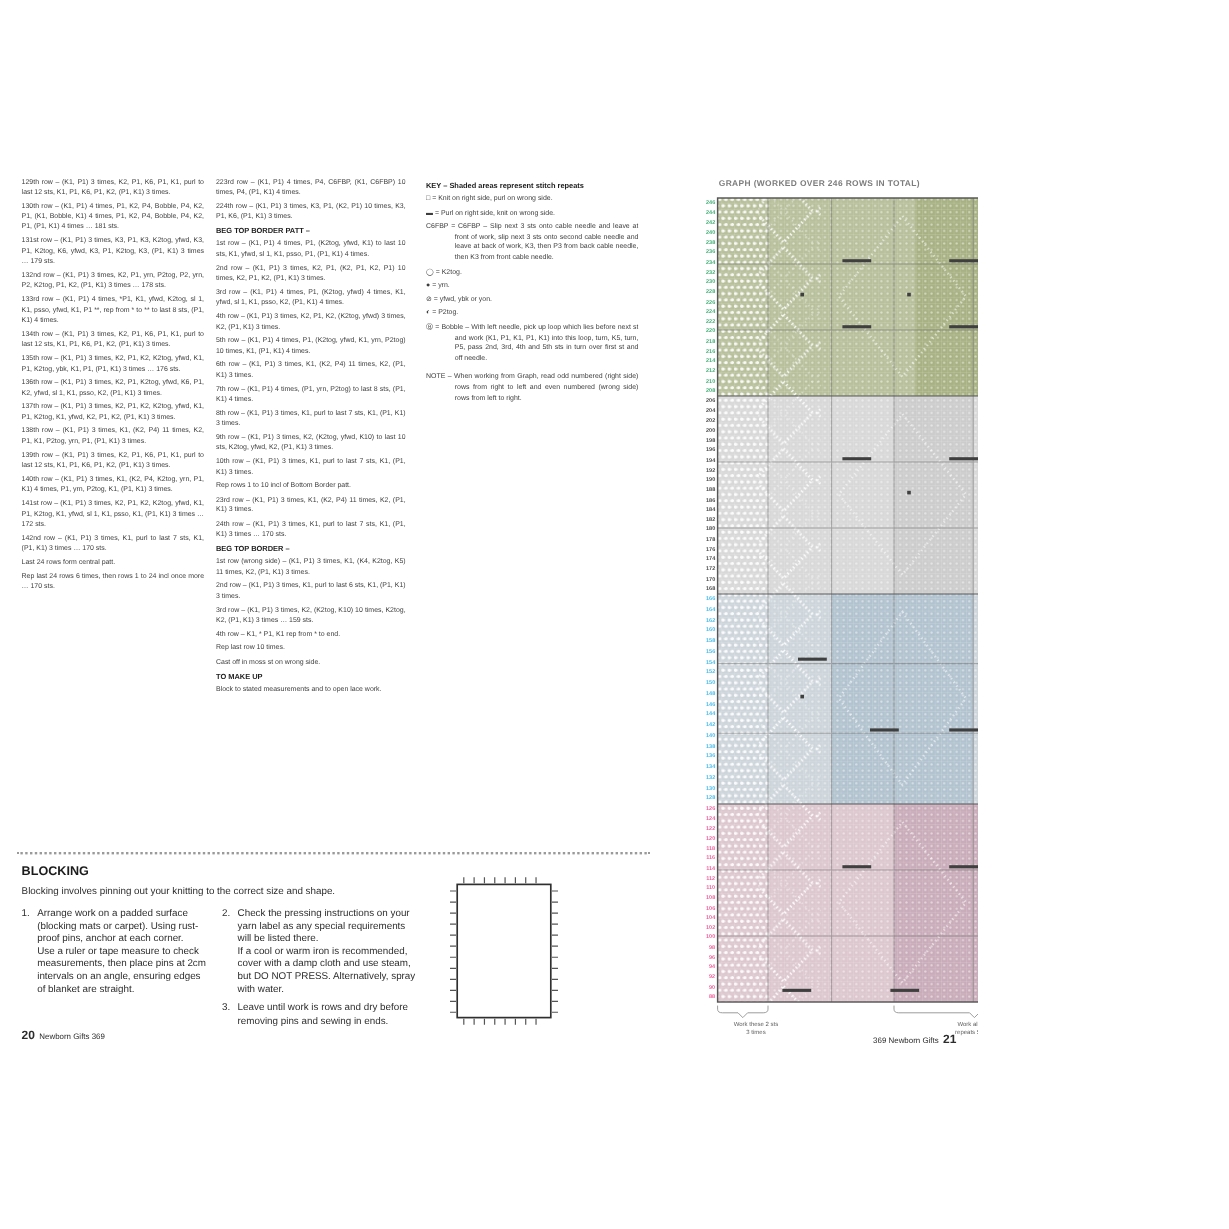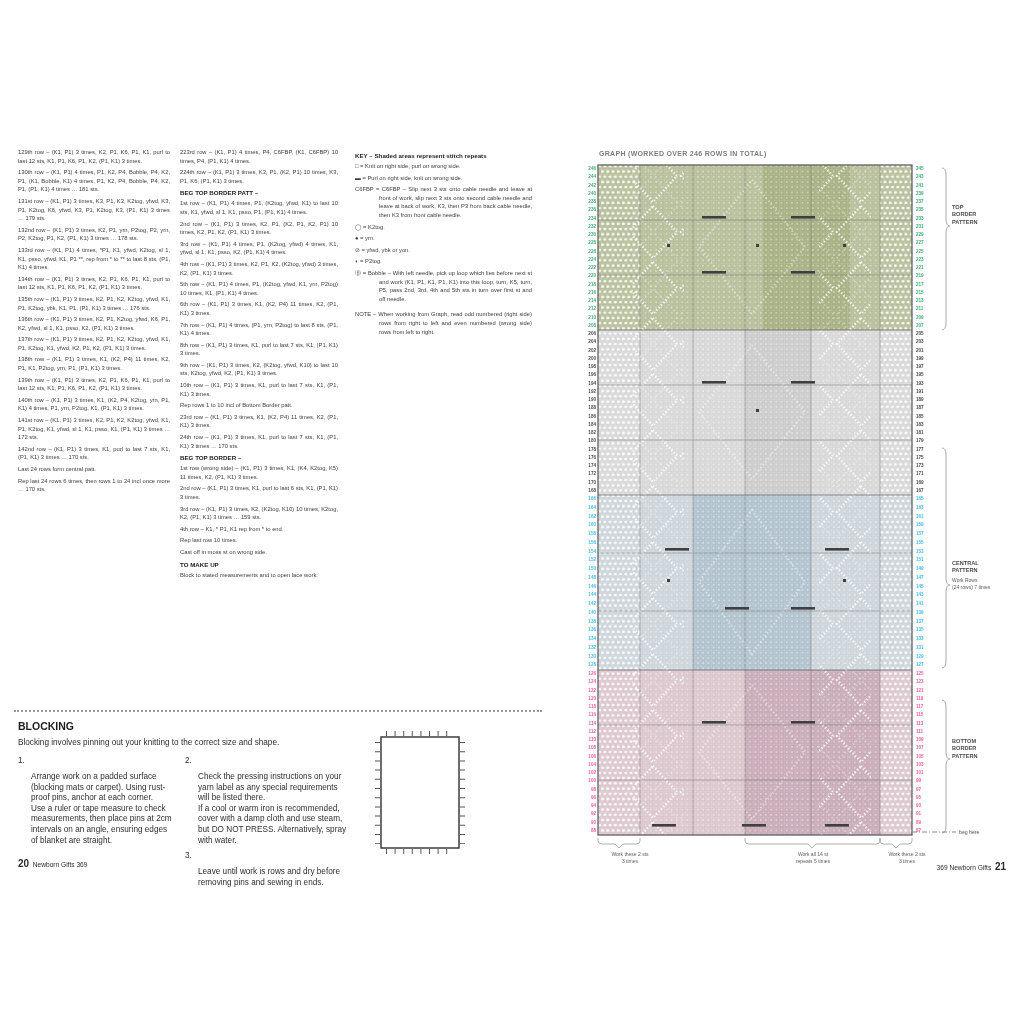--- a/index.html
+++ b/index.html
@@ -1,16 +1,16 @@
 <!DOCTYPE html>
 <html><head>
 <meta charset="utf-8">
 <style>
   html,body{margin:0;padding:0;}
-  #page{position:relative;width:1024px;height:1024px;background:#ffffff;
+  #page{position:relative;width:815px;height:1024px;background:#ffffff;
         font-family:"Liberation Sans",sans-serif;overflow:hidden;}
 
   
   .col{position:absolute;overflow:hidden;}
   .instr p{margin:0 0 3px 0;font-size:5.8px;line-height:8.6px;color:#3d3d3d;
            text-align:justify;}
   .instr{filter:blur(.55px);}
   .colhead{font-size:6.2px;line-height:9px;font-weight:bold;color:#1d1d1d;
            margin:3px 0 2px 0;filter:blur(.5px);}
   #col-key p{padding-left:24px;text-indent:-24px;}
@@ -21,21 +21,21 @@
                border-top:2px dotted #9a9a9a;}
 
   
   #blocking-head{position:absolute;left:18px;top:720px;font-size:10.5px;
                  font-weight:bold;color:#1c1c1c;filter:blur(.3px);}
   #blocking-intro{position:absolute;left:18px;top:738px;width:420px;font-size:8.2px;
                   color:#2e2e2e;filter:blur(.3px);}
   .stepcol{position:absolute;top:756px;filter:blur(.3px);}
   .step{display:flex;margin-bottom:5px;}
   .step-num{width:13px;font-size:8.2px;line-height:10.6px;color:#2e2e2e;flex:none;}
-  .step-text{flex:1;font-size:8.2px;line-height:10.6px;color:#2e2e2e;white-space:pre-line;margin-top:16px;}
+  .step-text{flex:1;font-size:8.2px;line-height:10.6px;color:#2e2e2e;white-space:pre-line;}
 
   
   .footer{position:absolute;font-size:6.6px;color:#2c2c2c;filter:blur(.3px);}
   .footer b{font-size:10px;}
 
   
   #chart-title{position:absolute;left:599px;top:150px;font-size:7px;font-weight:bold;
                letter-spacing:.3px;color:#7d7d7d;filter:blur(.45px);}
   #chart-svg{position:absolute;left:575px;top:148px;filter:blur(.45px);}
 

